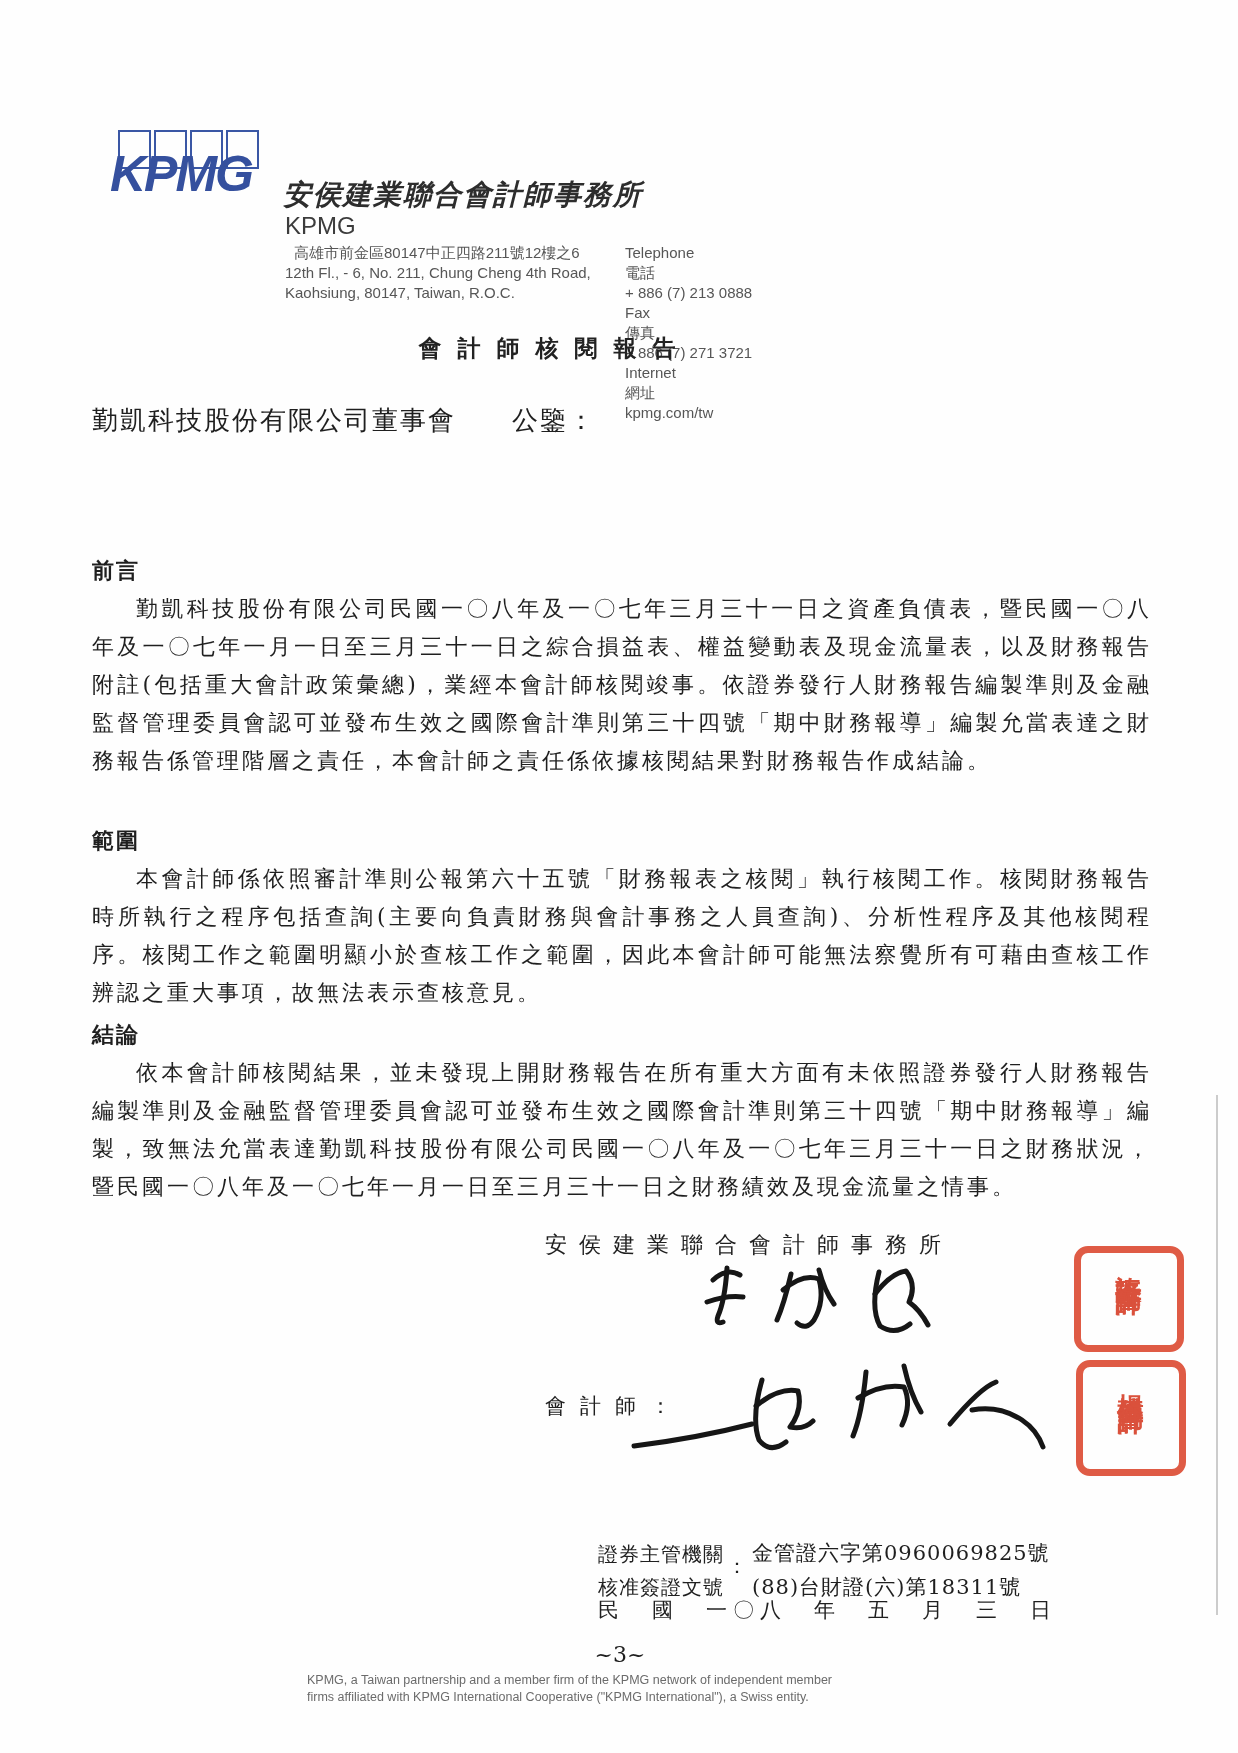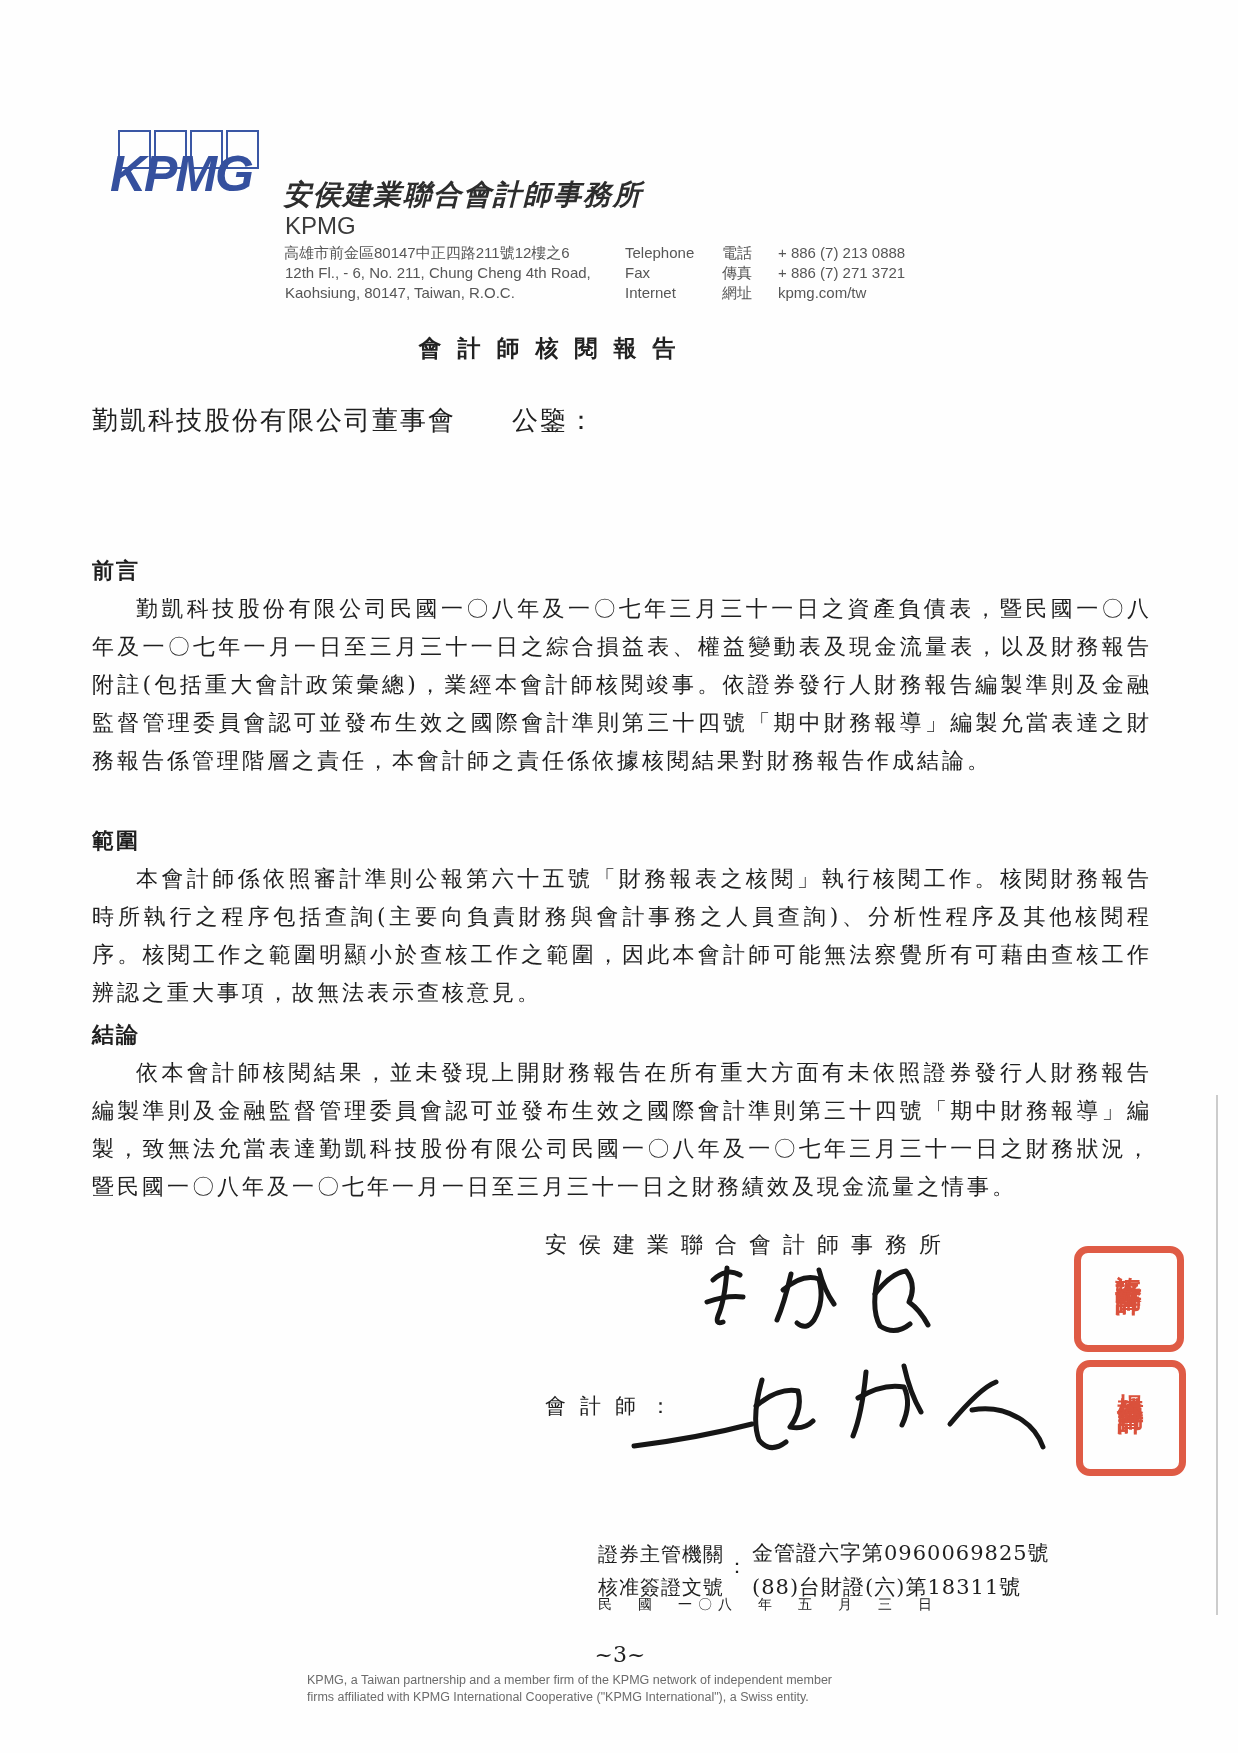--- a/index.html
+++ b/index.html
@@ -14,21 +14,21 @@
   .logo-squares .sq{width:29px;height:35px;border:2px solid #3a57a5;background:transparent;}
   .logo-word{left:110px;top:148px;font-family:"Liberation Sans","DejaVu Sans",sans-serif;
     font-weight:bold;font-style:italic;font-size:50px;line-height:52px;color:#35509e;letter-spacing:-2px;}
   .firm-calligraphy{left:283px;top:178px;font-size:28px;line-height:34px;font-weight:bold;font-style:italic;
     color:#2d2d2d;letter-spacing:2px;}
   .firm-kpmg{left:285px;top:212px;font-family:"Liberation Sans","DejaVu Sans",sans-serif;
     font-size:24px;line-height:28px;color:#3c3c3c;}
   .addr{font-family:"Liberation Sans","DejaVu Sans",sans-serif;font-size:15px;line-height:20px;color:#565656;}
   .contact-table{left:625px;top:243px;font-family:"Liberation Sans","DejaVu Sans",sans-serif;
     font-size:15px;line-height:20px;color:#565656;}
-  .contact-row{display:flex;}
+  .contact-row{display:flex;flex-direction:column;}
   .contact-row .c-en{width:97px;}
   .contact-row .c-zh{width:56px;}
   
   .doc-title{left:0;top:333px;width:1110px;text-align:center;font-size:23px;font-weight:700;
     letter-spacing:16px;color:#222;}
   .salutation{left:92px;top:403px;font-size:26px;letter-spacing:2px;}
   .sec-heading{left:92px;font-size:22px;font-weight:bold;letter-spacing:2px;}
   .body-para{left:92px;width:1060px;font-size:22px;line-height:38px;letter-spacing:3px;
     text-align:justify;text-indent:2em;}
   
@@ -38,42 +38,42 @@
   .sig path{fill:none;stroke:#161616;stroke-width:5;stroke-linecap:round;stroke-linejoin:round;}
   .seal{border:7px solid #dd4e36;border-radius:14px;display:flex;align-items:center;justify-content:center;
     opacity:.92;}
   .seal-text{writing-mode:vertical-rl;text-orientation:upright;color:#d8432c;font-weight:bold;
     font-size:26px;line-height:40px;letter-spacing:3px;height:90px;}
   .scan-line{left:1216px;top:1095px;width:2px;height:520px;background:#cccccc;}
   
   .approval-labels{left:598px;top:1538px;font-size:20px;line-height:33px;letter-spacing:1px;text-align:center;}
   .approval-colon{left:727px;top:1553px;font-size:20px;}
   .approval-values{left:752px;top:1536px;font-size:21px;line-height:34px;letter-spacing:1px;}
-  .date-line{left:598px;top:1596px;font-size:14px;letter-spacing:6px;text-align:center;}
+  .date-line{left:598px;top:1596px;font-size:21px;letter-spacing:6px;text-align:center;}
   
   .page-number{left:520px;top:1642px;width:200px;text-align:center;font-size:22px;}
   .footer-note{left:307px;top:1672px;font-family:"Liberation Sans","DejaVu Sans",sans-serif;
     font-size:12.5px;line-height:17px;color:#6b6b6b;}
 </style>
 </head>
 <body>
 
 <div class="page">
 
   <div class="abs logo-squares">
     <div class="sq"></div>
     <div class="sq"></div>
     <div class="sq"></div>
     <div class="sq"></div>
   </div>
   <div class="abs logo-word">KPMG</div>
 
   <div class="abs firm-calligraphy">安侯建業聯合會計師事務所</div>
   <div class="abs firm-kpmg">KPMG</div>
-  <div class="abs addr" style="left:284px;top:243px;">高雄市前金區80147中正四路211號12樓之6</div>
+  <div class="abs addr" style="left:294px;top:243px;">高雄市前金區80147中正四路211號12樓之6</div>
   <div class="abs addr" style="left:285px;top:263px;">12th Fl., - 6,  No. 211, Chung Cheng 4th Road,</div>
   <div class="abs addr" style="left:285px;top:283px;">Kaohsiung, 80147, Taiwan, R.O.C.</div>
 
   <div class="abs contact-table">
     <div class="contact-row">
       <span class="c-en">Telephone</span>
       <span class="c-zh">電話</span>
       <span class="c-val">+ 886 (7) 213 0888</span>
     </div>
     <div class="contact-row">

